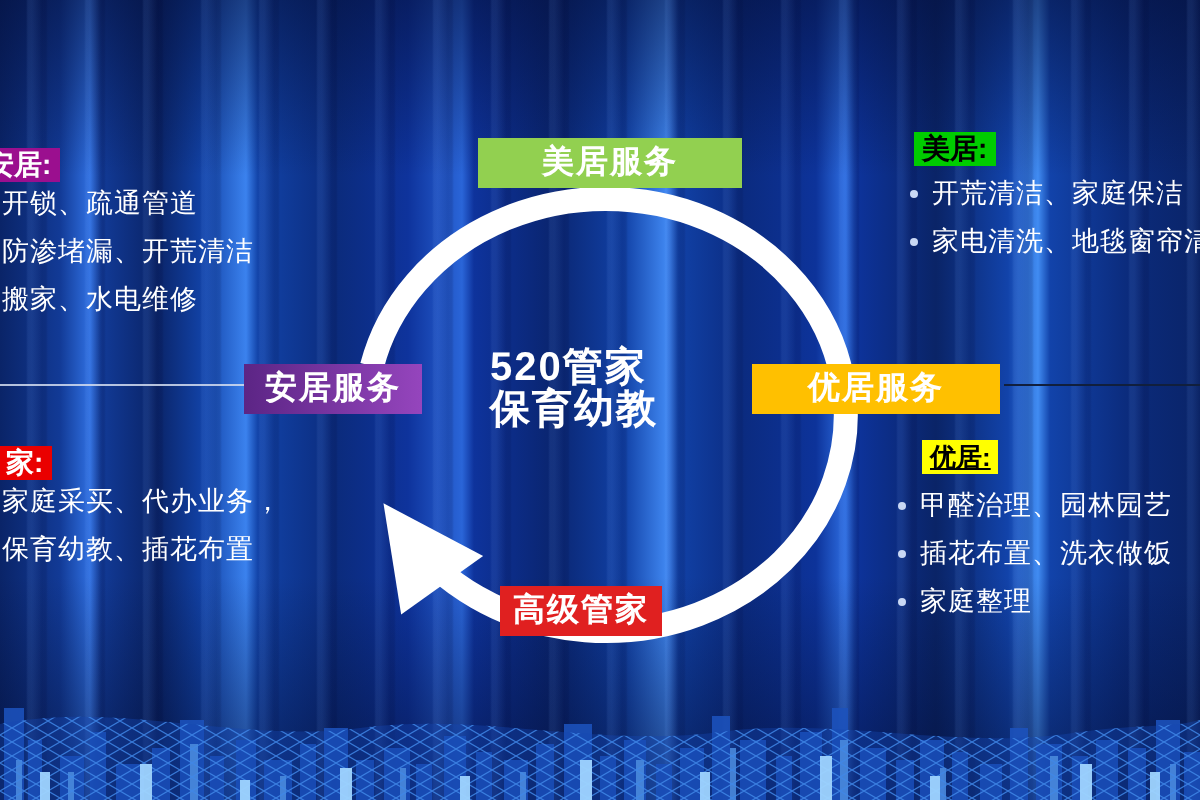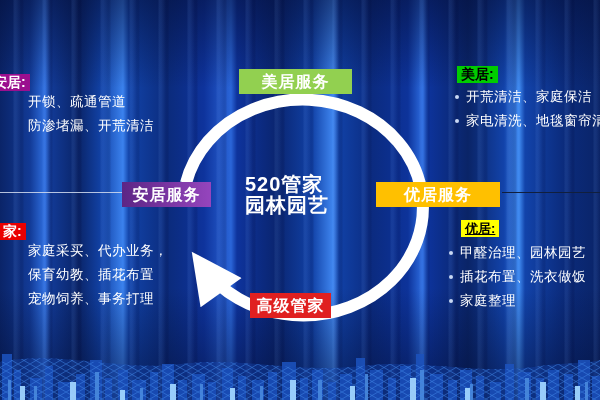--- a/index.html
+++ b/index.html
@@ -19,41 +19,41 @@
   #stage::after{ 
     content:"";position:absolute;inset:0;pointer-events:none;
     background:repeating-linear-gradient(90deg,
       rgba(255,255,255,0) 0 13px, rgba(120,170,255,.10) 14px 16px,
       rgba(0,0,40,.12) 21px 23px, rgba(255,255,255,0) 24px 29px);
   }
   .abs{position:absolute;}
   
   .cyc{height:25px;line-height:25px;text-align:center;color:#fff;font-weight:bold;
        font-size:16px;letter-spacing:1px;z-index:6;}
-  .cyc-top{left:239px;top:69px;width:113px;background:#92d050;}
+  .cyc-top{left:239px;top:69px;width:132px;background:#92d050;}
   .cyc-right{left:376px;top:182px;width:124px;background:#ffc000;}
   .cyc-bottom{left:250px;top:293px;width:81px;background:#e02020;}
   .cyc-left{left:122px;top:182px;width:89px;background:linear-gradient(90deg,#5c2585,#9545bd);}
   
   .center-title{left:245px;top:174px;width:125px;color:#fff;
        font-weight:bold;font-size:20px;line-height:21px;z-index:5;letter-spacing:1px;}
   
   .line-left{left:0;top:192px;width:122px;height:1px;background:rgba(212,221,240,.85);z-index:4;}
   .line-right{left:502px;top:192px;width:98px;height:1px;background:#111f3d;z-index:4;}
   
   .tag{display:inline-block;font-weight:bold;font-size:14px;line-height:17px;
        padding:0 4px;z-index:7;white-space:nowrap;}
   .tag-meiju{left:457px;top:66px;background:#00cc00;color:#000;}
   .tag-youju{left:461px;top:220px;background:#ffff00;color:#000;font-size:13px;text-decoration:underline;}
   .tag-anju{left:-11px;top:74px;background:#9b0f8f;color:#fff;}
   .tag-jia{left:0px;top:223px;background:#ea0000;color:#fff;padding-left:3px;}
   
   .plist{list-style:none;margin:0;padding:0;z-index:7;}
   .plist li{height:14px;line-height:14px;margin-bottom:10px;color:#fff;
-       font-size:13.5px;white-space:nowrap;letter-spacing:.5px;padding-left:27px;}
+       font-size:13.5px;white-space:nowrap;letter-spacing:.5px;}
   .plist.bulleted li{position:relative;padding-left:14px;}
   .plist.bulleted li::before{content:"";position:absolute;left:3px;top:5px;width:4px;height:4px;
        border-radius:50%;background:#c9d8f4;}
   .p-anju{left:1px;top:95px;}
   .p-guanjia{left:1px;top:244px;}
   .p-meiju{left:452px;top:90px;width:160px;}
   .p-youju{left:446px;top:246px;width:160px;}
   svg.layer{position:absolute;left:0;top:0;pointer-events:none;}
   #ring{z-index:3;}
   #skyline{bottom:0;top:auto;z-index:1;}
@@ -150,42 +150,42 @@
     <defs>
       <marker id="arrowhead" viewBox="0 0 10 10" refX="6.5" refY="5" markerWidth="4.6" markerHeight="4.2" orient="auto">
         <path d="M0,0 L10,5 L0,10 Z" fill="#ffffff"></path>
       </marker>
     </defs>
     <path d="M 186 183 A 120 108 0 1 1 202 266" fill="none" stroke="#ffffff" stroke-width="12" marker-end="url(#arrowhead)"></path>
   </svg>
 
   <div class="abs center-title">
     <div>520管家</div>
-    <div>园林园艺</div>
+    <div>保育幼教</div>
   </div>
 
   <div class="abs cyc cyc-top">美居服务</div>
   <div class="abs cyc cyc-right">优居服务</div>
   <div class="abs cyc cyc-bottom">高级管家</div>
   <div class="abs cyc cyc-left">安居服务</div>
 
   <div class="abs tag tag-anju">安居:</div>
   <div class="abs tag tag-jia">家:</div>
   <div class="abs tag tag-meiju">美居:</div>
   <div class="abs tag tag-youju">优居:</div>
 
   <ul class="abs plist p-anju">
     <li>开锁、疏通管道</li>
     <li>防渗堵漏、开荒清洁</li>
+    <li>搬家、水电维修</li>
   </ul>
 
   <ul class="abs plist p-guanjia">
     <li>家庭采买、代办业务，</li>
     <li>保育幼教、插花布置</li>
-    <li>宠物饲养、事务打理</li>
   </ul>
 
   <ul class="abs plist bulleted p-meiju">
     <li>开荒清洁、家庭保洁</li>
     <li>家电清洗、地毯窗帘清洗</li>
   </ul>
 
   <ul class="abs plist bulleted p-youju">
     <li>甲醛治理、园林园艺</li>
     <li>插花布置、洗衣做饭</li>

